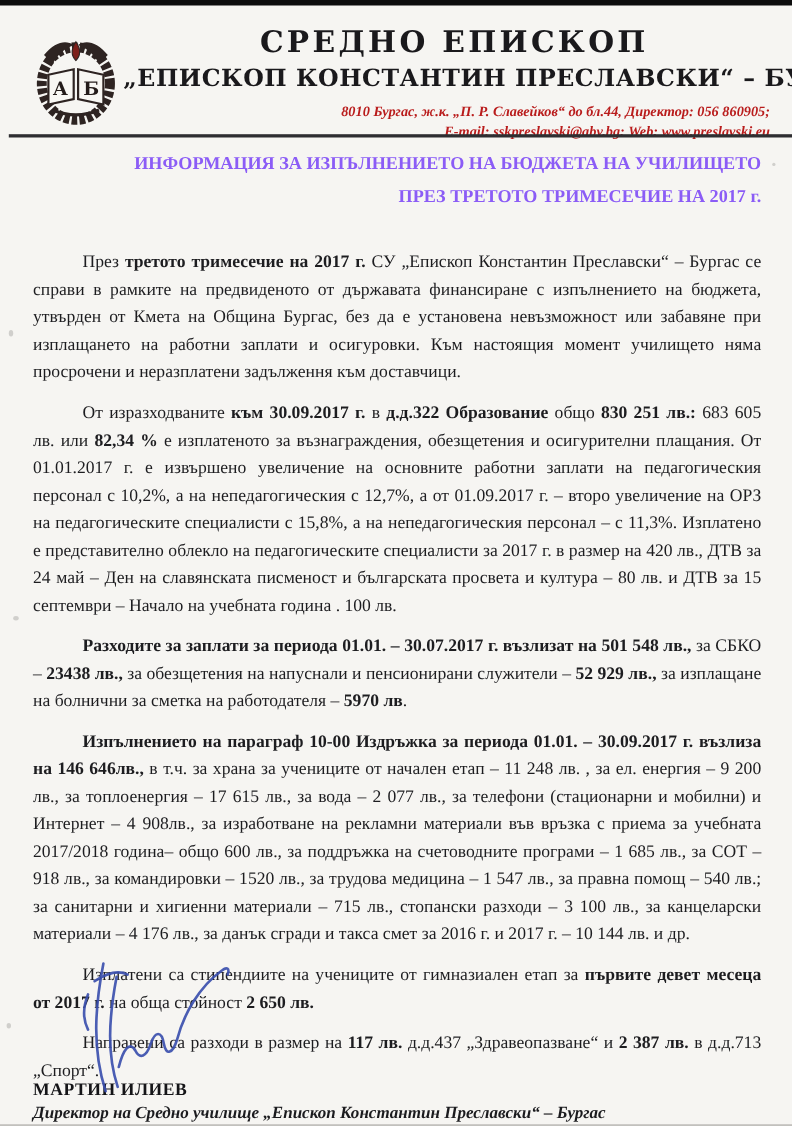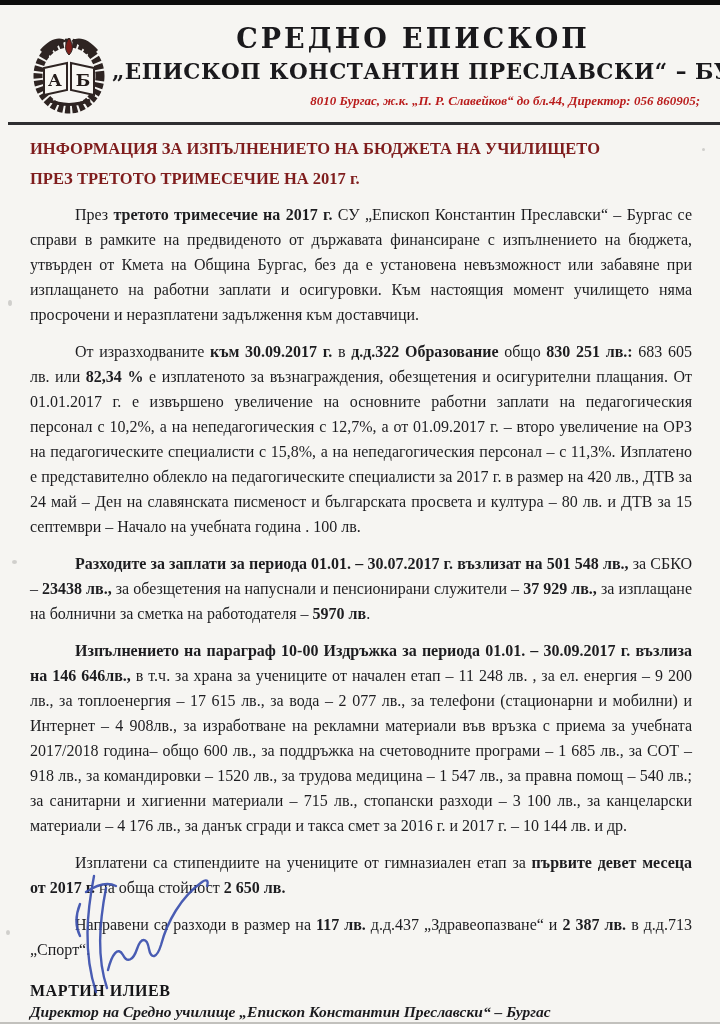--- a/index.html
+++ b/index.html
@@ -24,21 +24,21 @@
     letter-spacing:.5px;color:#1a191c;line-height:26px;margin-top:5px;white-space:nowrap;
   }
   .contact{
     margin-top:7px;text-align:right;padding-right:14px;
     font-style:italic;font-weight:bold;font-size:13px;line-height:18.5px;color:#b91c1c;
   }
   .rule{position:absolute;top:122px;left:8px;right:0;height:3px;background:#2e2e31;}
 
   
   .docbody{position:absolute;top:130px;left:30px;width:662px;}
-  .title{margin:4px 0 8px;text-align:left;font-weight:bold;font-size:16.5px;line-height:30px;color:#7f1d1d;}
+  .title{margin:4px 0 32px;text-align:right;font-weight:bold;font-size:16.5px;line-height:30px;color:#8b5cf6;}
   .para{margin:0 0 12px;text-align:justify;text-indent:45px;font-size:16px;line-height:25px;}
   .para .b{font-weight:bold;}
   .para.gap{margin-top:2px;}
 
   
   .sig-svg{position:absolute;left:50px;top:870px;width:175px;height:128px;z-index:3;}
   .sig-text{position:absolute;left:30px;top:982px;z-index:2;}
   .sig-name{font-weight:bold;font-size:16px;letter-spacing:.5px;color:#151518;}
   .sig-title{font-weight:bold;font-style:italic;font-size:15.5px;margin-top:3px;color:#1b1b1e;}
 
@@ -68,34 +68,35 @@
         <text x="57" y="58" font-family="DejaVu Serif, serif" font-size="17" font-weight="bold" fill="#241c1a" text-anchor="middle">Б</text>
 
         <path d="M22,72 C36,78 50,78 64,72" fill="none" stroke="#2e2422" stroke-width="3"></path>
       </svg>
     </div>
     <div class="head-center">
       <div class="school-type">СРЕДНО ЕПИСКОП</div>
       <div class="school-name">„ЕПИСКОП КОНСТАНТИН ПРЕСЛАВСКИ“ – БУРГАС</div>
       <div class="contact">
         <div>8010 Бургас,  ж.к. „П. Р. Славейков“ до бл.44,  Директор: 056 860905;</div>
+        <div>E-mail: sskpreslavski@abv.bg:   Web: www.preslavski.eu</div>
       </div>
     </div>
   </header>
 
   <div class="rule"></div>
 
   <main class="docbody">
     <h1 class="title">
       <div>ИНФОРМАЦИЯ ЗА ИЗПЪЛНЕНИЕТО НА БЮДЖЕТА НА УЧИЛИЩЕТО</div>
       <div>ПРЕЗ ТРЕТОТО ТРИМЕСЕЧИЕ НА 2017 г.</div>
     </h1>
     <p class="para"><span>През </span><span class="b">третото тримесечие на 2017 г.</span><span> СУ „Епископ Константин Преславски“ – Бургас се справи в рамките на предвиденото от държавата финансиране с изпълнението на бюджета, утвърден от Кмета на Община Бургас, без да е установена невъзможност или забавяне при изплащането на работни заплати и осигуровки. Към настоящия момент училището няма просрочени и неразплатени задълження към доставчици.</span></p>
     <p class="para"><span>От изразходваните </span><span class="b">към 30.09.2017 г.</span><span> в </span><span class="b">д.д.322 Образование</span><span> общо </span><span class="b">830 251 лв.:</span><span> 683 605 лв. или </span><span class="b">82,34 %</span><span> е изплатеното за възнаграждения, обезщетения и осигурителни плащания. От 01.01.2017 г. е извършено увеличение на основните работни заплати на педагогическия персонал с 10,2%, а на непедагогическия с 12,7%, а от 01.09.2017 г. – второ увеличение на ОРЗ на педагогическите специалисти с 15,8%, а на непедагогическия персонал – с 11,3%. Изплатено е представително облекло на педагогическите специалисти за 2017 г. в размер на 420 лв., ДТВ за 24 май – Ден на славянската писменост и българската просвета и култура – 80 лв. и ДТВ за 15 септември – Начало на учебната година . 100 лв.</span></p>
-    <p class="para"><span class="b">Разходите за заплати за периода 01.01. – 30.07.2017 г. възлизат на 501 548 лв.,</span><span> за СБКО – </span><span class="b">23438 лв.,</span><span> за обезщетения на напуснали и пенсионирани служители – </span><span class="b">37 929 лв.,</span><span> за изплащане на болнични за сметка на работодателя – </span><span class="b">5970 лв</span><span>.</span></p>
+    <p class="para"><span class="b">Разходите за заплати за периода 01.01. – 30.07.2017 г. възлизат на 501 548 лв.,</span><span> за СБКО – </span><span class="b">23438 лв.,</span><span> за обезщетения на напуснали и пенсионирани служители – </span><span class="b">52 929 лв.,</span><span> за изплащане на болнични за сметка на работодателя – </span><span class="b">5970 лв</span><span>.</span></p>
     <p class="para"><span class="b">Изпълнението на параграф 10-00 Издръжка за периода 01.01. – 30.09.2017 г. възлиза на 146 646лв.,</span><span> в т.ч. за храна за учениците от начален етап – 11 248 лв. , за ел. енергия – 9 200 лв., за топлоенергия – 17 615 лв., за вода – 2 077 лв., за телефони (стационарни и мобилни) и Интернет – 4 908лв., за изработване на рекламни материали във връзка с приема за учебната 2017/2018 година– общо 600 лв., за поддръжка на счетоводните програми – 1 685 лв., за СОТ – 918 лв., за командировки – 1520 лв., за трудова медицина – 1 547 лв., за правна помощ – 540 лв.; за санитарни и хигиенни материали – 715 лв., стопански разходи – 3 100 лв., за канцеларски материали – 4 176 лв., за данък сгради и такса смет за 2016 г. и 2017 г. – 10 144 лв. и др.</span></p>
     <p class="para gap"><span>Изплатени са стипендиите на учениците от гимназиален етап за </span><span class="b">първите девет месеца от 2017 г.</span><span> на обща стойност </span><span class="b">2 650 лв.</span></p>
     <p class="para"><span>Направени са разходи в размер на </span><span class="b">117 лв.</span><span> д.д.437 „Здравеопазване“ и </span><span class="b">2 387 лв.</span><span> в д.д.713 „Спорт“.</span></p>
   </main>
 
   <svg class="sig-svg" viewBox="0 0 175 128">
     <g fill="none" stroke="#3b50ae" stroke-width="2.4" stroke-linecap="round" opacity="0.92">
       <path d="M44,6 C37,42 33,82 46,122"></path>
       <path d="M56,18 C49,55 47,88 57,118"></path>
       <path d="M30,34 C26,44 25,56 30,66"></path>

